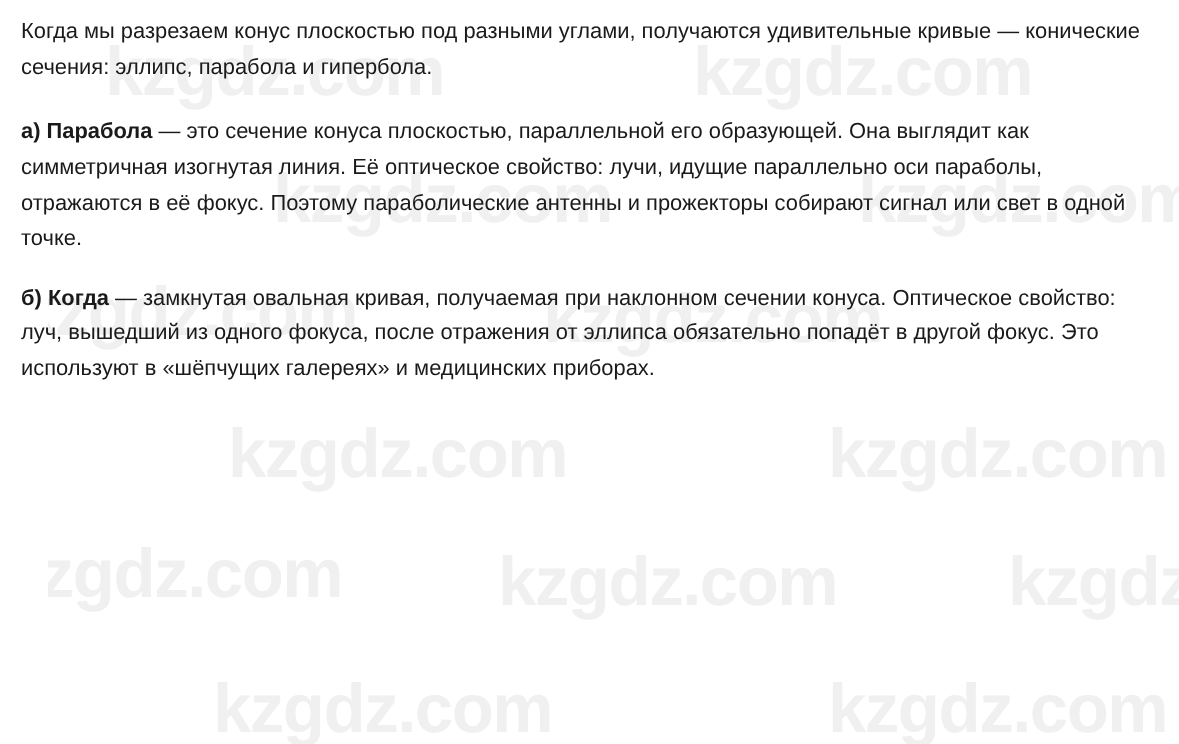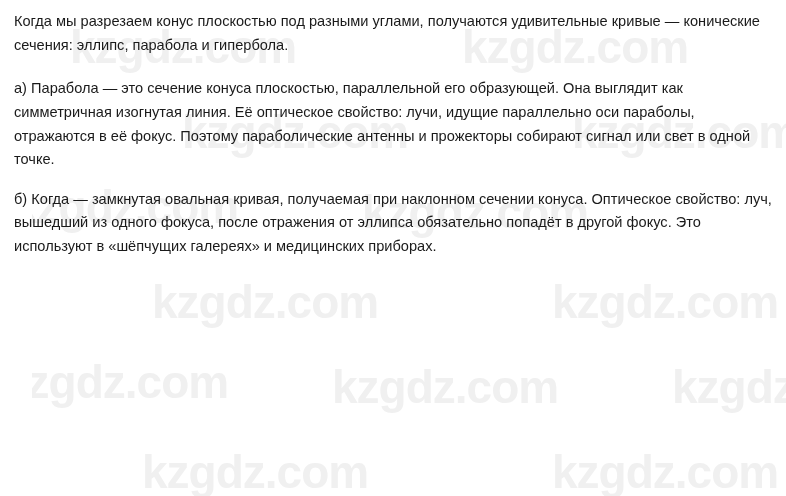--- a/index.html
+++ b/index.html
@@ -42,21 +42,21 @@
     margin: 0 0 16px 0;
     font-size: 14.6px;
     line-height: 1.62;
     color: #1a1a1a;
     text-align: left;
   }
   p.tight {
     margin-bottom: 20px;
   }
   .lead {
-    font-weight: normal;
+    font-weight: bold;
   }
   .gap {
     display: inline-block;
     width: 38px;
   }
 </style>
 </head>
 <body>
 
 <div class="watermarks">

